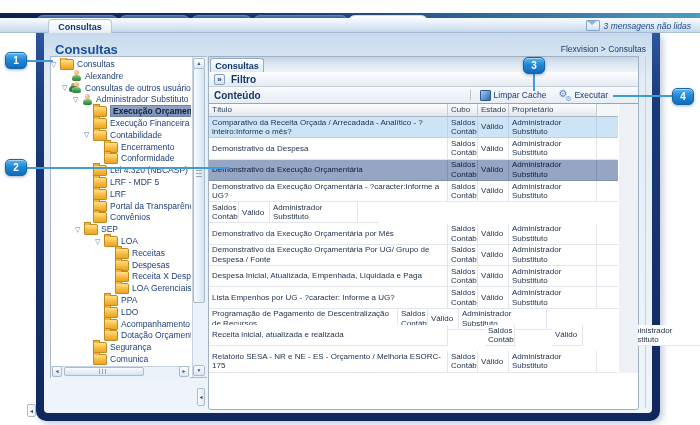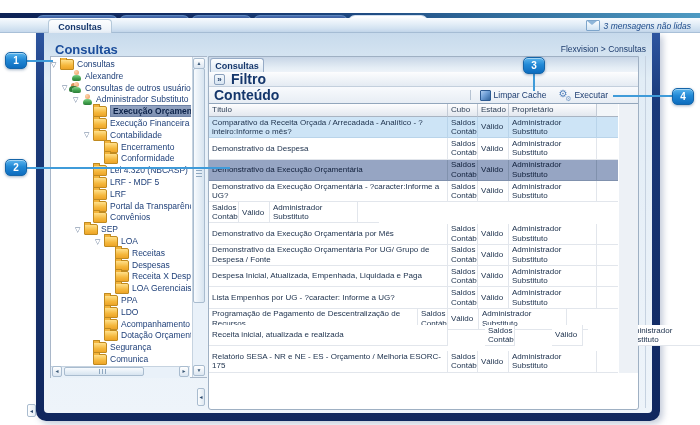--- a/index.html
+++ b/index.html
@@ -96,21 +96,21 @@
     background:linear-gradient(180deg,#fbfdfe,#dfe9f3);border:1px solid #96abc6;border-bottom:none;
     border-radius:3px 3px 0 0;font-size:9px;font-weight:bold;color:#14366b;
     display:flex;align-items:center;justify-content:center;}
   .filter-bar{position:absolute;left:209px;top:72px;width:429px;height:15px;box-sizing:border-box;
     background:linear-gradient(180deg,#fdfdfe,#e4ebf3);border-bottom:1px solid #c3cfdd;
     display:flex;align-items:center;gap:6px;padding-left:5px;}
   .filter-icon{width:11px;height:11px;box-sizing:border-box;border:1px solid #8aa0bc;border-radius:2px;
     background:linear-gradient(180deg,#f2f7fc,#d8e5f2);font-size:8px;font-weight:bold;color:#1c3a66;
     text-align:center;line-height:9px;}
   .filter-icon::before{content:"\00BB";}
-  .filter-label,.content-label{font-size:14px;font-weight:bold;color:#14366b;}
+  .filter-label,.content-label{font-size:10px;font-weight:bold;color:#14366b;}
   .content-bar{position:absolute;left:209px;top:87px;width:429px;height:17px;box-sizing:border-box;
     background:linear-gradient(180deg,#f8fafd,#e7edf4);border-bottom:1px solid #92a6bc;
     display:flex;align-items:center;padding-left:5px;}
   .toolbar{margin-left:auto;display:flex;align-items:flex-start;gap:4px;padding-right:30px;}
   .tsep{width:1px;height:10px;background:#b6c3d2;margin-right:5px;}
   .btn{display:flex;align-items:center;gap:3px;font-size:8.5px;color:#1c3c70;cursor:default;}
   .btn+.btn{margin-left:8px;}
   .icon-cube{width:9px;height:9px;flex:none;border-radius:1px;
     background:linear-gradient(135deg,#aecdf0 0%,#6f9fd6 45%,#33669f 100%);border:1px solid #2c5a92;}
   .icon-gears{position:relative;width:13px;height:11px;flex:none;color:#4f7fba;}
@@ -507,21 +507,21 @@
           <span>Válido</span>
         </div>
         <div class="td c3" style="width: 88px;">
           <span>Administrador Substituto</span>
         </div>
         <div class="td c4" style="width: 21px;">
           <span></span>
         </div>
       </div>
       <div class="tr" style="top: 308.7px;">
-        <div class="td c0" style="width: 209px; align-items: center;">
+        <div class="td c0" style="width: 189px; align-items: center;">
           <span>Programação de Pagamento de Descentralização de Recursos</span>
         </div>
         <div class="td c1" style="width: 30px;">
           <span>Saldos Contábeis</span>
         </div>
         <div class="td c2" style="width: 31px;">
           <span>Válido</span>
         </div>
         <div class="td c3" style="width: 88px;">
           <span>Administrador Substituto</span>

